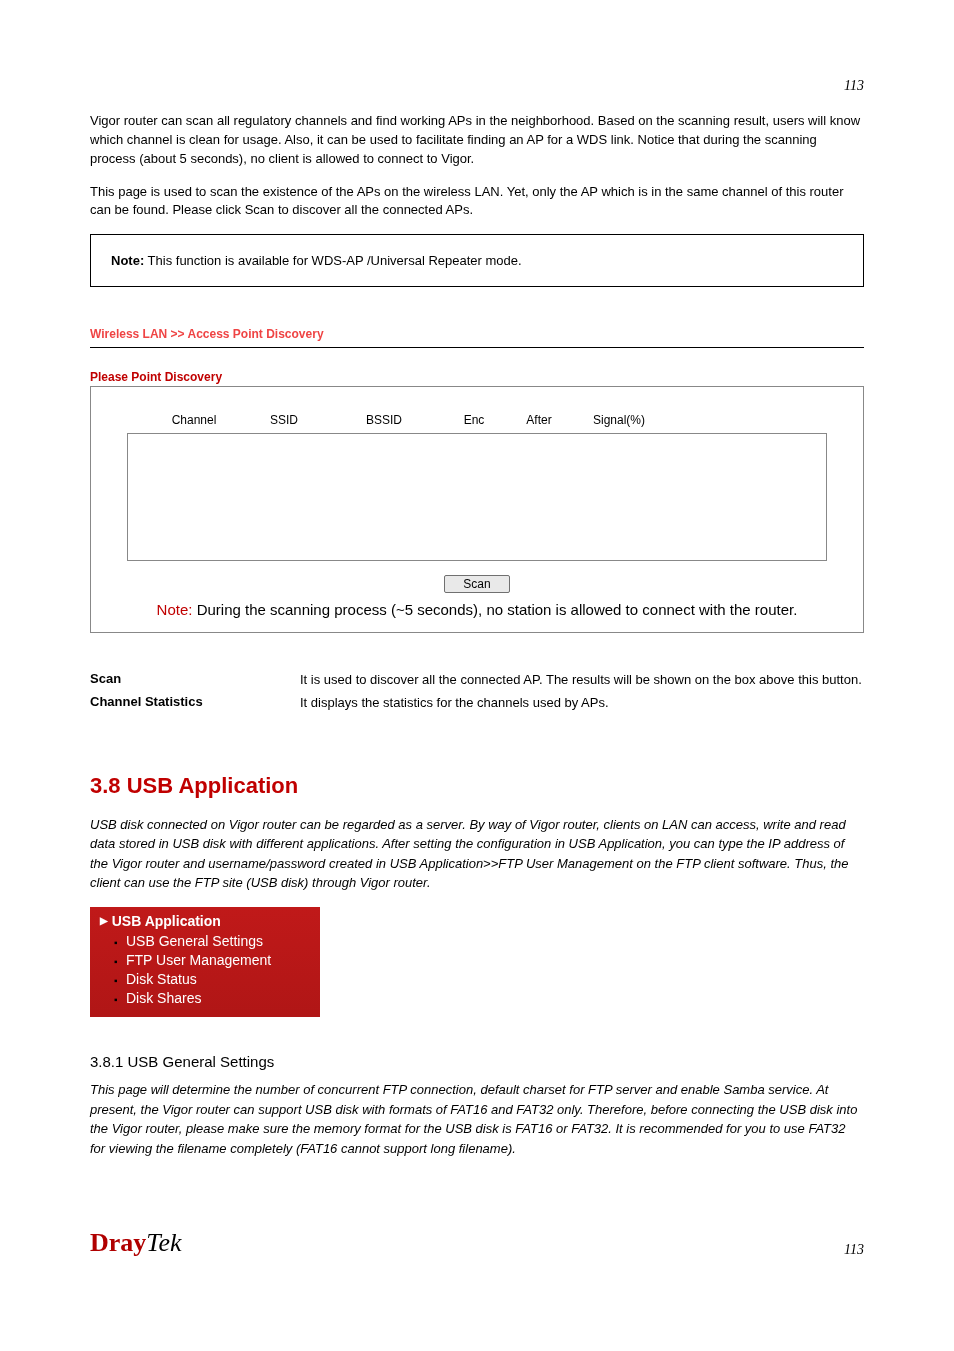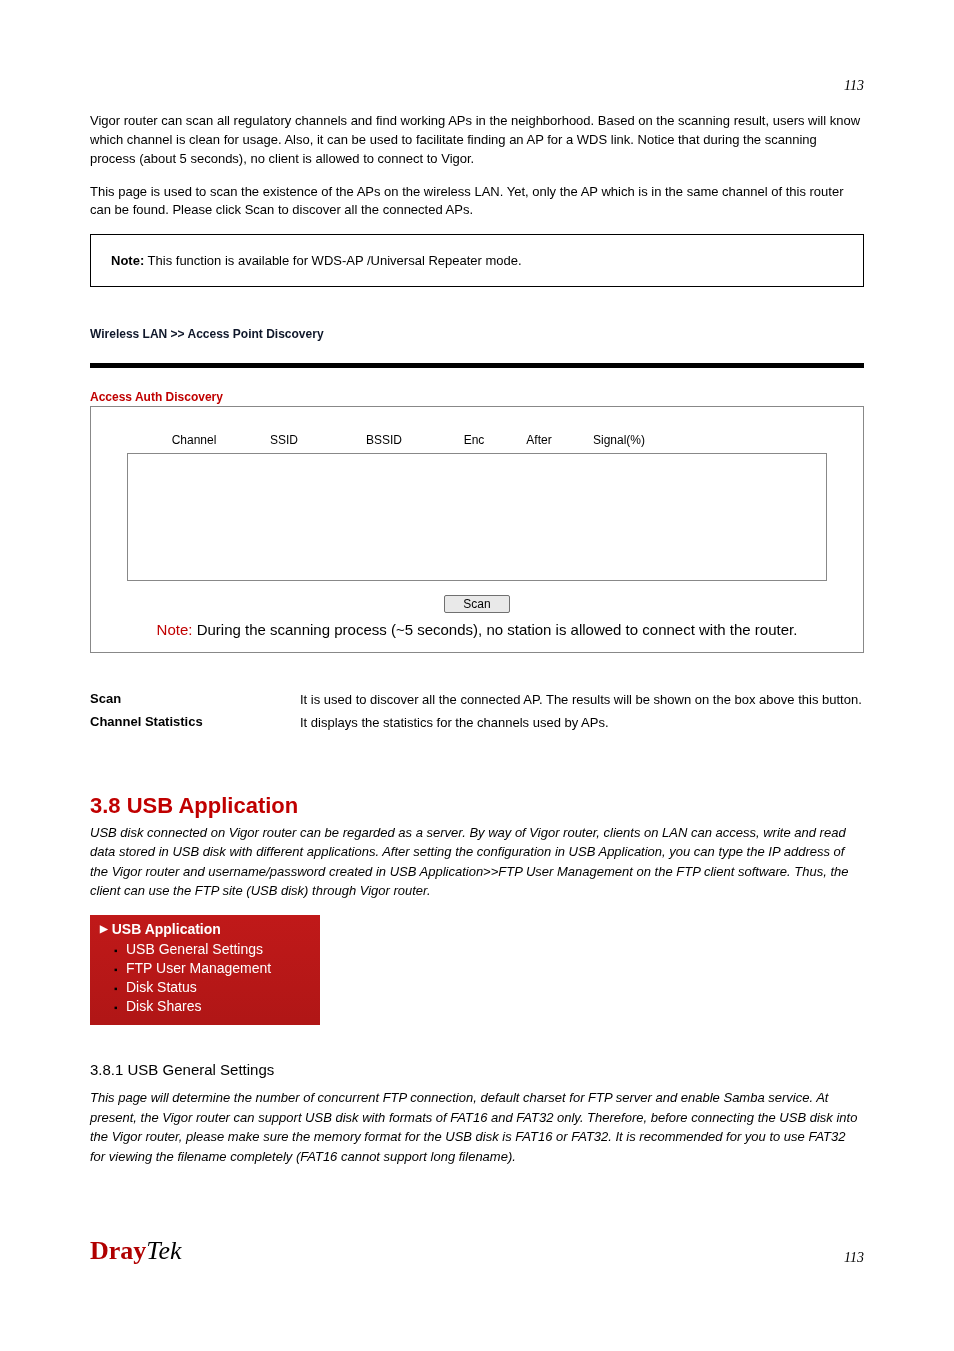--- a/index.html
+++ b/index.html
@@ -6,21 +6,21 @@
   html, body { width: 954px; font-family: Arial, Helvetica, sans-serif; background: #fff; color: #000; }
   body { padding: 0 90px 40px 90px; font-size: 13px; }
 
   .page-number-top { text-align: right; font-style: italic; color: #000; padding-top: 78px; padding-bottom: 18px; font-family: Georgia, 'Times New Roman', serif; font-size: 14px; }
 
   .intro-para { font-size: 13px; line-height: 1.45; margin-bottom: 14px; }
 
   .note-box { border: 1px solid #000; padding: 18px 20px; margin-bottom: 40px; }
   .note-box .note-label { font-weight: bold; }
 
-  .breadcrumb { color: #0f172a; font-weight: bold; font-size: 12px; padding-bottom: 22px; border-bottom: 5px solid #000000; margin-bottom: 22px; }
+  .breadcrumb { color: #ef4444; font-weight: bold; font-size: 12px; padding-bottom: 6px; border-bottom: 1px solid #000000; margin-bottom: 22px; }
 
   .panel-title { color: #c00000; font-weight: bold; font-size: 12px; margin-bottom: 2px; }
 
   .ap-table-wrap { border: 1px solid #888; padding: 20px 4px 14px 4px; }
   .ap-header { display: flex; font-size: 12px; padding: 6px 4px 6px 4px; }
   .ap-header div { text-align: center; }
   .col-spacer-l { width: 50px; }
   .col-channel { width: 90px; }
   .col-ssid    { width: 90px; }
   .col-bssid   { width: 110px; }
@@ -31,21 +31,21 @@
   .scan-row { text-align: center; margin-bottom: 8px; }
   .scan-btn { font-size: 12px; padding: 1px 18px; border: 1px solid #707070; background: #e9e9e9; border-radius: 2px; cursor: pointer; }
   .scan-note { font-size: 15px; text-align: center; }
   .scan-note .red { color: #c00000; }
 
   .item-block { margin-top: 38px; }
   .item-row { display: flex; align-items: flex-start; margin-bottom: 4px; }
   .item-label { width: 210px; font-weight: bold; font-size: 13px; }
   .item-desc  { flex: 1; font-size: 13px; line-height: 1.45; }
 
-  .section-head { font-size: 22px; color: #c00000; margin-top: 60px; margin-bottom: 4px; font-family: Arial, sans-serif; }
+  .section-head { font-size: 22px; color: #c00000; margin-top: 60px; margin-bottom: 16px; font-family: Arial, sans-serif; }
   .section-para { font-size: 13px; line-height: 1.5; margin-bottom: 14px; font-style: italic; }
 
   .menu-box { width: 230px; background: #c11a1a; background: linear-gradient(#c01919, #b01616); color: #fff; padding: 6px 10px 10px 10px; margin: 12px 0 36px 0; font-size: 14px; }
   .menu-head { font-weight: bold; font-size: 14px; display: flex; align-items: center; gap: 4px; }
   .menu-head .tri { font-size: 10px; }
   .menu-items { list-style: none; padding-left: 14px; margin-top: 3px; }
   .menu-items li::before { content: "▪"; color: #000; display: inline-block; width: 12px; font-size: 10px; }
   .menu-items li { font-size: 14px; line-height: 1.35; }
 
   .subsection-head { font-weight: normal; font-size: 15px; margin-top: 22px; margin-bottom: 10px; }
@@ -66,21 +66,21 @@
 <p class="intro-para">Vigor router can scan all regulatory channels and find working APs in the neighborhood. Based on the scanning result, users will know which channel is clean for usage. Also, it can be used to facilitate finding an AP for a WDS link. Notice that during the scanning process (about 5 seconds), no client is allowed to connect to Vigor.</p>
 <p class="intro-para">This page is used to scan the existence of the APs on the wireless LAN. Yet, only the AP which is in the same channel of this router can be found. Please click Scan to discover all the connected APs.</p>
 
 <div class="note-box">
   <span class="note-label">Note:</span><span> This function is available for WDS-AP /Universal Repeater mode.</span>
 </div>
 
 <div>
   <div class="breadcrumb">Wireless LAN &gt;&gt; Access Point Discovery</div>
 
-  <div class="panel-title">Access Auth Discovery</div>
+  <div class="panel-title">Please Point Discovery</div>
 
   <div class="ap-table-wrap">
     <div class="ap-header">
       <div class="col-spacer-l"></div>
       <div class="col-channel">Channel</div>
       <div class="col-ssid">SSID</div>
       <div class="col-bssid">BSSID</div>
       <div class="col-enc">Enc</div>
       <div class="col-auth">After</div>
       <div class="col-signal">Signal(%)</div>

